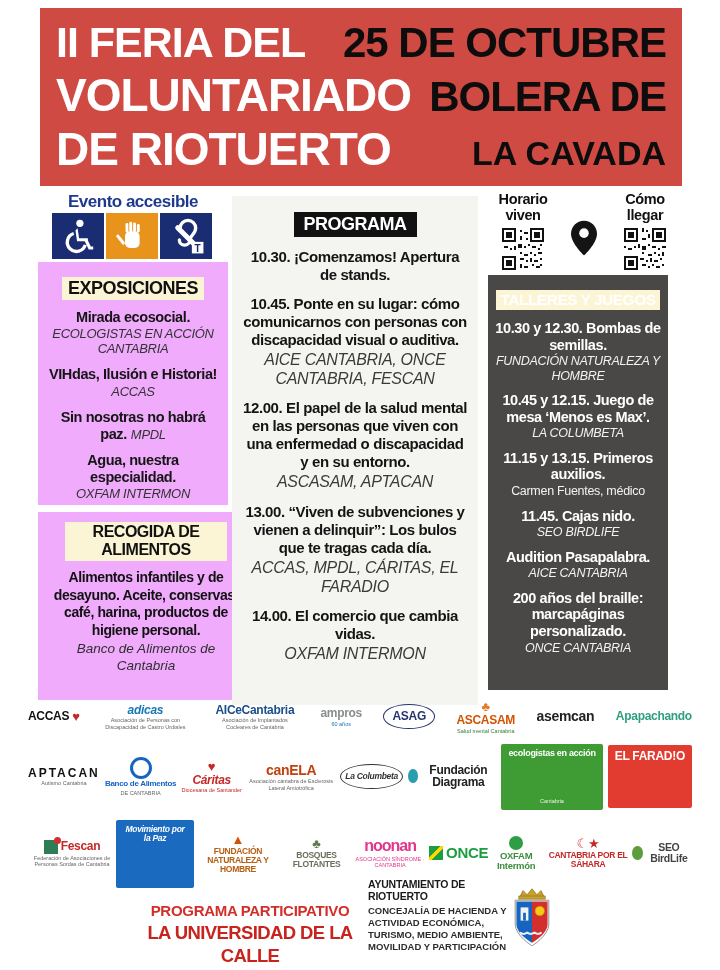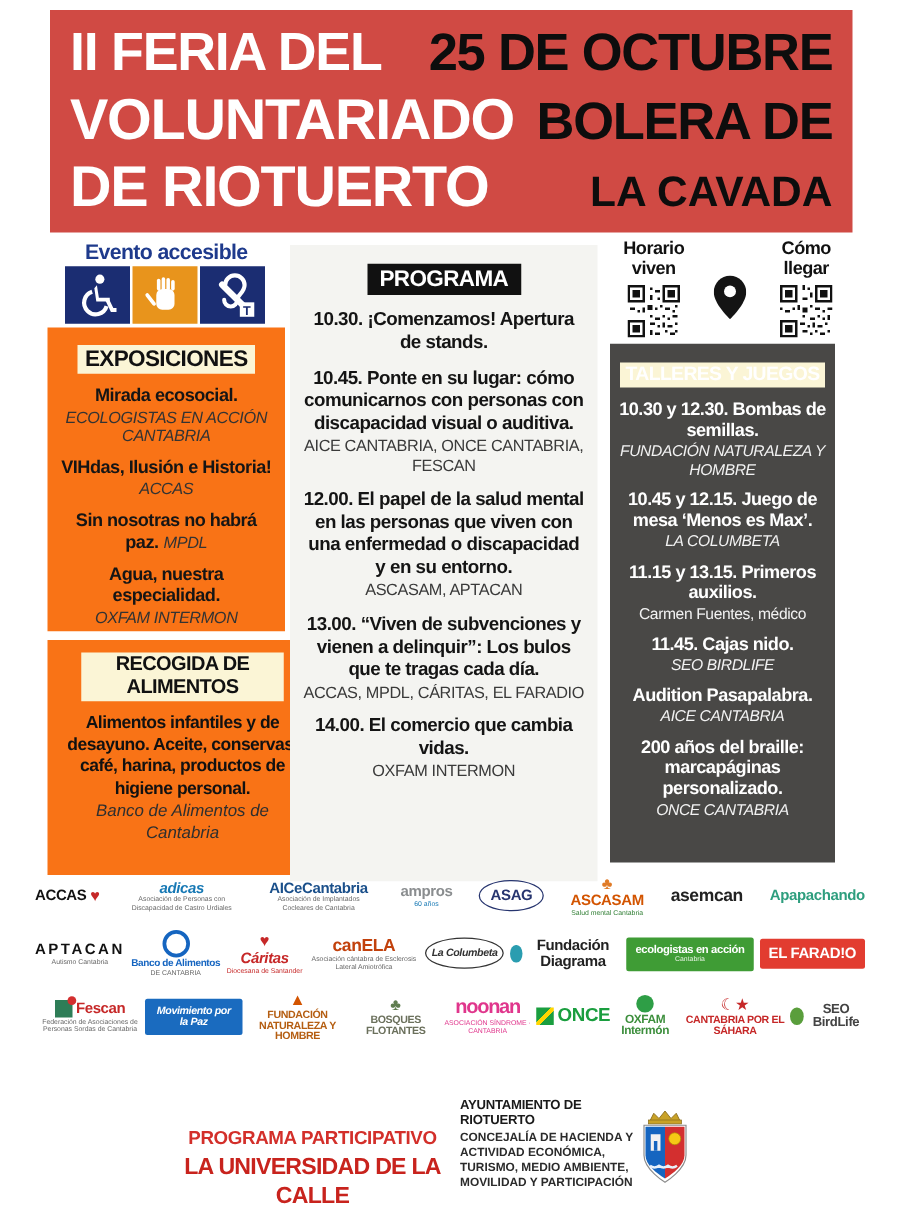--- a/index.html
+++ b/index.html
@@ -18,40 +18,40 @@
 
   
   .evento{position:absolute;left:38px;top:192px;width:190px;text-align:center;
     color:#1e3a8c;font-weight:bold;font-size:17px;letter-spacing:-0.5px;}
   .access-icons{position:absolute;left:52px;top:213px;width:162px;display:flex;gap:2px;}
   .access-tile{width:52px;height:46px;display:flex;align-items:center;justify-content:center;}
   .tile-navy{background:#1b2d72;}
   .tile-orange{background:#e8941c;}
   .access-tile svg{width:38px;height:38px;}
 
-  .green-panel{position:absolute;background:#f97316;box-sizing:border-box;text-align:center;padding:10px 8px;}
+  .green-panel{position:absolute;background:#f0abfc;box-sizing:border-box;text-align:center;padding:10px 8px;}
   .panel-expos{left:38px;top:262px;width:190px;height:243px;}
   .panel-food{left:38px;top:512px;width:216px;height:188px;}
   .hl{background:#fbf5d6;display:inline-block;padding:1px 6px;font-weight:bold;font-size:18px;
     letter-spacing:-0.5px;line-height:1.15;}
   .hl-sm{font-size:16px;}
   .g-item{margin-top:9px;font-size:14.5px;line-height:1.18;}
   .g-title{font-weight:bold;color:#151515;letter-spacing:-0.4px;}
   .org{font-style:italic;font-weight:normal;color:#333;font-size:13px;letter-spacing:-0.3px;}
   .food-body{margin-top:8px;font-weight:bold;font-size:14px;line-height:1.25;letter-spacing:-0.4px;}
   .food-org{font-style:italic;font-size:13.5px;color:#2f2f2f;margin-top:2px;line-height:1.2;}
 
   
   .center-col{position:absolute;left:232px;top:196px;width:246px;height:509px;background:#f4f4f1;
     box-sizing:border-box;text-align:center;padding:12px 10px;}
   .program-h{margin:0 0 4px 0;}
   .program-h span{background:#111;color:#fff;font-weight:bold;font-size:18px;padding:2px 10px;display:inline-block;letter-spacing:-0.5px;}
   .p-item{margin-top:11px;line-height:1.2;}
   .p-text{font-weight:bold;font-size:15px;letter-spacing:-0.4px;color:#141414;}
-  .p-org{font-size:13px;color:#3a3a3a;letter-spacing:-0.3px;margin-top:1px;}
+  .p-org{font-style:italic;font-size:16px;color:#3a3a3a;letter-spacing:-0.3px;margin-top:1px;}
 
   
   .qr-row{position:absolute;left:484px;top:192px;width:200px;display:flex;justify-content:space-between;align-items:flex-start;}
   .qr-block{width:78px;text-align:center;}
   .qr-label{font-weight:bold;font-size:14.5px;line-height:1.1;letter-spacing:-0.4px;color:#111;}
   .qr-block svg.qr{width:42px;height:42px;margin-top:4px;}
   .pin{width:26px;height:36px;margin-top:28px;}
 
   .dark-panel{position:absolute;left:488px;top:275px;width:180px;height:415px;background:#494846;
     box-sizing:border-box;text-align:center;padding:8px 6px;color:#fff;}
@@ -63,21 +63,21 @@
 
   
   .logos{position:absolute;left:28px;top:700px;width:664px;}
   .logo-row{display:flex;justify-content:space-between;align-items:center;margin-bottom:10px;}
   .logo{display:flex;flex-direction:column;align-items:center;text-align:center;gap:1px;max-width:88px;}
   .lg-row{display:flex;align-items:center;gap:3px;}
   .lg-name{font-weight:bold;font-size:12px;line-height:1.05;letter-spacing:-0.3px;}
   .lg-sub{font-size:5.5px;color:#666;line-height:1.15;}
   .italic{font-style:italic;}
   .small-name .lg-name{font-size:8.5px;}
-  .chip{padding:5px 7px;border-radius:2px;}
+  .chip{padding:5px 7px;border-radius:2px;gap:40px;}
   .chip-red{background:#e23c30;}
   .chip-green{background:#3f9c35;}
   .chip-green .lg-sub{color:#eaf5e6;}
   .chip-blue{background:#1a6bbf;}
   .glyph{font-size:13px;line-height:1;}
   .ic-sq{display:inline-block;width:14px;height:14px;}
   .ic-once{background:linear-gradient(135deg,#1a9e3f 42%,#ffd600 42% 58%,#1a9e3f 58%);}
   .ic-circ{display:inline-block;width:14px;height:14px;border-radius:50%;}
   .ic-ring{display:inline-block;width:22px;height:22px;border:3px solid #1565c0;border-radius:50%;box-sizing:border-box;}
   .ic-fescan{position:relative;display:inline-block;width:14px;height:14px;background:#2e7d57;}

